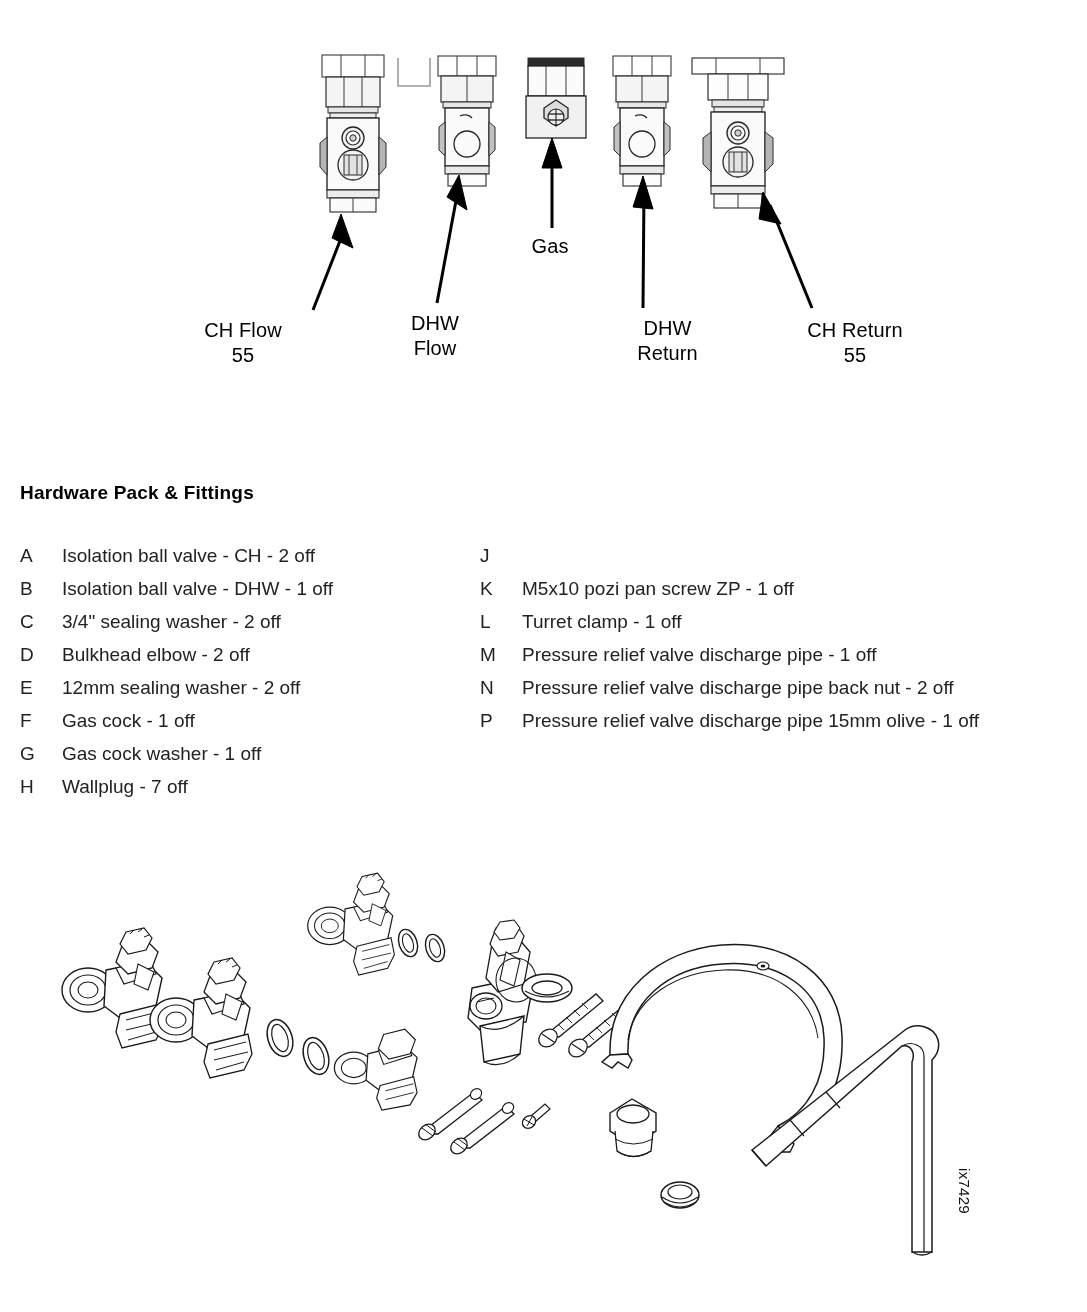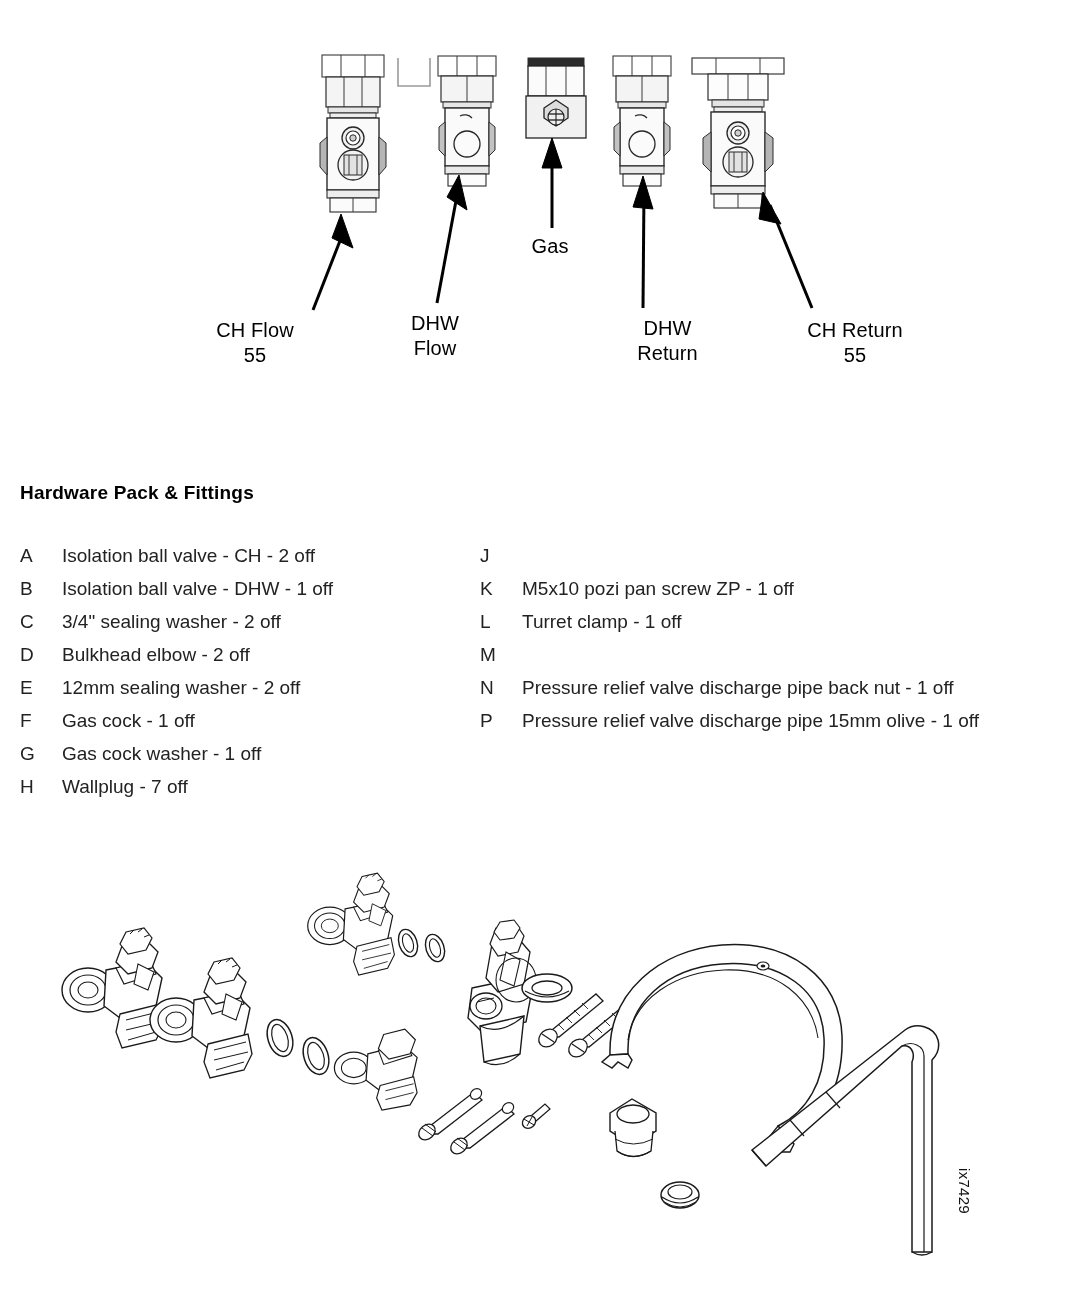--- a/index.html
+++ b/index.html
@@ -10,21 +10,21 @@
   }
   .page{position:relative;width:1087px;height:1312px;}
 
   
   #top-diagram{position:absolute;left:0;top:0;width:1087px;height:400px;}
 
   .conn-label{
     position:absolute;font-weight:normal;font-size:20px;line-height:25px;
     text-align:center;letter-spacing:.1px;white-space:pre-line;
   }
-  #label-ch-flow{left:160px;top:318px;width:190px;}
+  #label-ch-flow{left:148px;top:318px;width:190px;}
   #label-dhw-flow{left:350px;top:311px;width:170px;}
   #label-gas{left:480px;top:234px;width:140px;}
   #label-dhw-return{left:580px;top:316px;width:175px;}
   #label-ch-return{left:760px;top:318px;width:190px;}
 
   
   #pack-title{
     position:absolute;left:20px;top:482px;
     font-size:19px;font-weight:bold;letter-spacing:.2px;
   }
@@ -238,24 +238,25 @@
       <div class="part-row">
         <span class="part-ref">K</span>
         <span class="part-desc">M5x10 pozi pan screw ZP - 1 off</span>
       </div>
       <div class="part-row">
         <span class="part-ref">L</span>
         <span class="part-desc">Turret clamp - 1 off</span>
       </div>
       <div class="part-row">
         <span class="part-ref">M</span>
+        <span class="part-desc">Pressure relief valve discharge pipe - 1 off</span>
       </div>
       <div class="part-row">
         <span class="part-ref">N</span>
-        <span class="part-desc">Pressure relief valve discharge pipe back nut - 1 off</span>
+        <span class="part-desc">Pressure relief valve discharge pipe back nut - 2 off</span>
       </div>
       <div class="part-row">
         <span class="part-ref">P</span>
         <span class="part-desc">Pressure relief valve discharge pipe 15mm olive - 1 off</span>
       </div>
     </div>
   </div>
 
   <div id="exploded-diagram">
     <svg width="1087" height="472" viewBox="0 0 1087 472">

